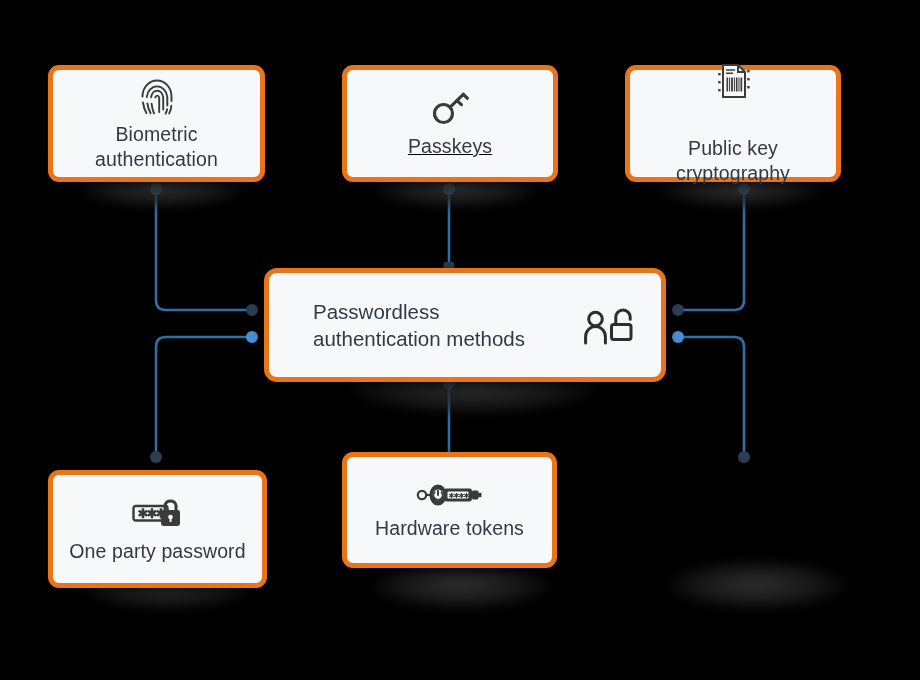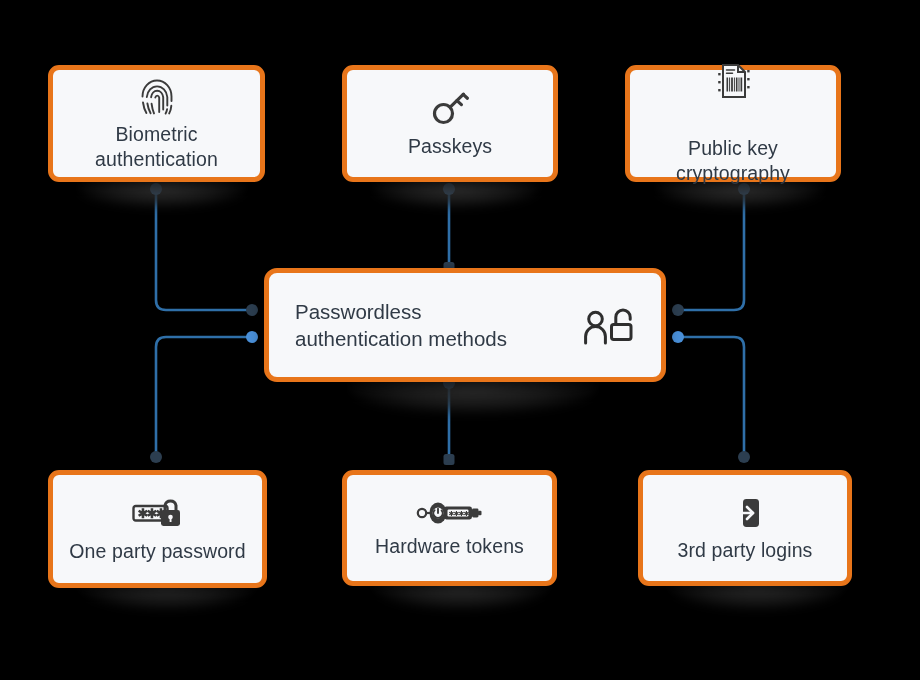--- a/index.html
+++ b/index.html
@@ -51,21 +51,21 @@
   }
 
   
   .hub{
     position:absolute;z-index:4;
     background:#f7f8fa;
     border:5px solid #e8751a;
     border-radius:13px;
     box-sizing:border-box;
     display:flex;align-items:center;justify-content:space-between;
-    padding:0 26px 0 26px;
+    padding:0 26px 0 44px;
     box-shadow:0 4px 14px rgba(0,0,0,0.6);
   }
   .hub .label{
     color:#303a46;
     font-size:20.5px;
     line-height:1.34;
     text-align:left;
     white-space:pre-line;
   }
   .hub .icon{display:flex;align-items:center;justify-content:center;}
@@ -131,21 +131,21 @@
         <path d="M8.4,27.5 C9,31.8 10.2,34.8 11.6,37.2"></path>
         <path d="M12.6,27.8 C13.1,31.6 13.8,34.6 15.0,37.4"></path>
         <path d="M32.3,29.8 C32.0,33.2 31.2,35.6 30.2,37.4"></path>
         <path d="M28.1,33.2 C27.8,35.2 27.2,36.6 26.6,37.6"></path>
       </svg>
     </span>
     <span class="label">Biometric
 authentication</span>
   </div>
 
-  <div class="card" style="left:342px;top:65px;width:216px;height:117px;">
+  <div class="card" style="left:342px;top:65px;width:216px;height:117px;text-decoration:underline;">
     <span class="icon">
       <svg width="42" height="40" viewBox="0 0 42 40" fill="none" stroke="#3b3b3b" stroke-width="3.2" stroke-linecap="round" stroke-linejoin="round">
         <circle cx="14.5" cy="25.5" r="9"></circle>
         <path d="M21.2,19.2 L34.5,6.2"></path>
         <path d="M28.0,12.6 L32.4,16.6"></path>
         <path d="M34.2,6.4 L38.4,10.2"></path>
       </svg>
     </span>
     <span class="label">Passkeys</span>
   </div>
@@ -206,21 +206,21 @@
         </g>
         <rect x="30" y="15" width="19" height="16" rx="2.4" fill="#3b3b3b"></rect>
         <path d="M34,15 V10.5 A5.6,5.6 0 0 1 45,10.5 V15" stroke="#3b3b3b" stroke-width="3" fill="none"></path>
         <circle cx="39.5" cy="22" r="2.3" fill="#f7f8fa"></circle>
         <rect x="38.6" y="22" width="1.9" height="5" fill="#f7f8fa"></rect>
       </svg>
     </span>
     <span class="label">One party password</span>
   </div>
 
-  <div class="card" style="left:342px;top:470px;width:215px;height:116px;">
+  <div class="card" style="left:342px;top:452px;width:215px;height:116px;">
     <span class="icon">
       <svg width="68" height="30" viewBox="0 0 68 30" fill="none">
         <circle cx="6" cy="15" r="4.2" stroke="#3b3b3b" stroke-width="2.2" fill="none"></circle>
         <path d="M10,15 H16" stroke="#3b3b3b" stroke-width="2.2"></path>
         <ellipse cx="22" cy="15" rx="8.5" ry="10.5" fill="#3b3b3b"></ellipse>
         <circle cx="22" cy="15" r="5.4" fill="#f7f8fa"></circle>
         <path d="M22,10.6 V15" stroke="#3b3b3b" stroke-width="1.9" stroke-linecap="round"></path>
         <path d="M18.6,12.2 A4.6,4.6 0 1 0 25.6,12.4" stroke="#3b3b3b" stroke-width="1.9" fill="none" stroke-linecap="round"></path>
         <rect x="28" y="8.5" width="28" height="13" rx="2.4" fill="#3b3b3b"></rect>
         <rect x="31.5" y="11.4" width="21" height="7.2" rx="1.4" fill="#f7f8fa"></rect>
@@ -230,26 +230,14 @@
           <text x="42.6" y="17.6">✱</text>
             <text x="47.6" y="17.6">✱</text>
         </g>
         <rect x="56" y="10.5" width="6.5" height="9" rx="1.4" fill="#3b3b3b"></rect>
         <rect x="62" y="12.8" width="3.5" height="4.4" rx="1" fill="#3b3b3b"></rect>
       </svg>
     </span>
     <span class="label">Hardware tokens</span>
   </div>
 
-  <div class="card" style="left:638px;top:470px;width:214px;height:116px;">
-    <span class="icon">
-      <svg width="40" height="38" viewBox="0 0 40 38" fill="none">
-        <rect x="18" y="5" width="16" height="28" rx="3.4" fill="#3b3b3b"></rect>
-        <g stroke="#f7f8fa" stroke-width="2.6" stroke-linecap="round" stroke-linejoin="round" fill="none">
-          <path d="M6,19 H28"></path>
-          <path d="M22,13 L28,19 L22,25"></path>
-        </g>
-      </svg>
-    </span>
-    <span class="label">3rd party logins</span>
-  </div>
 
 </div>
 
 </body></html>

